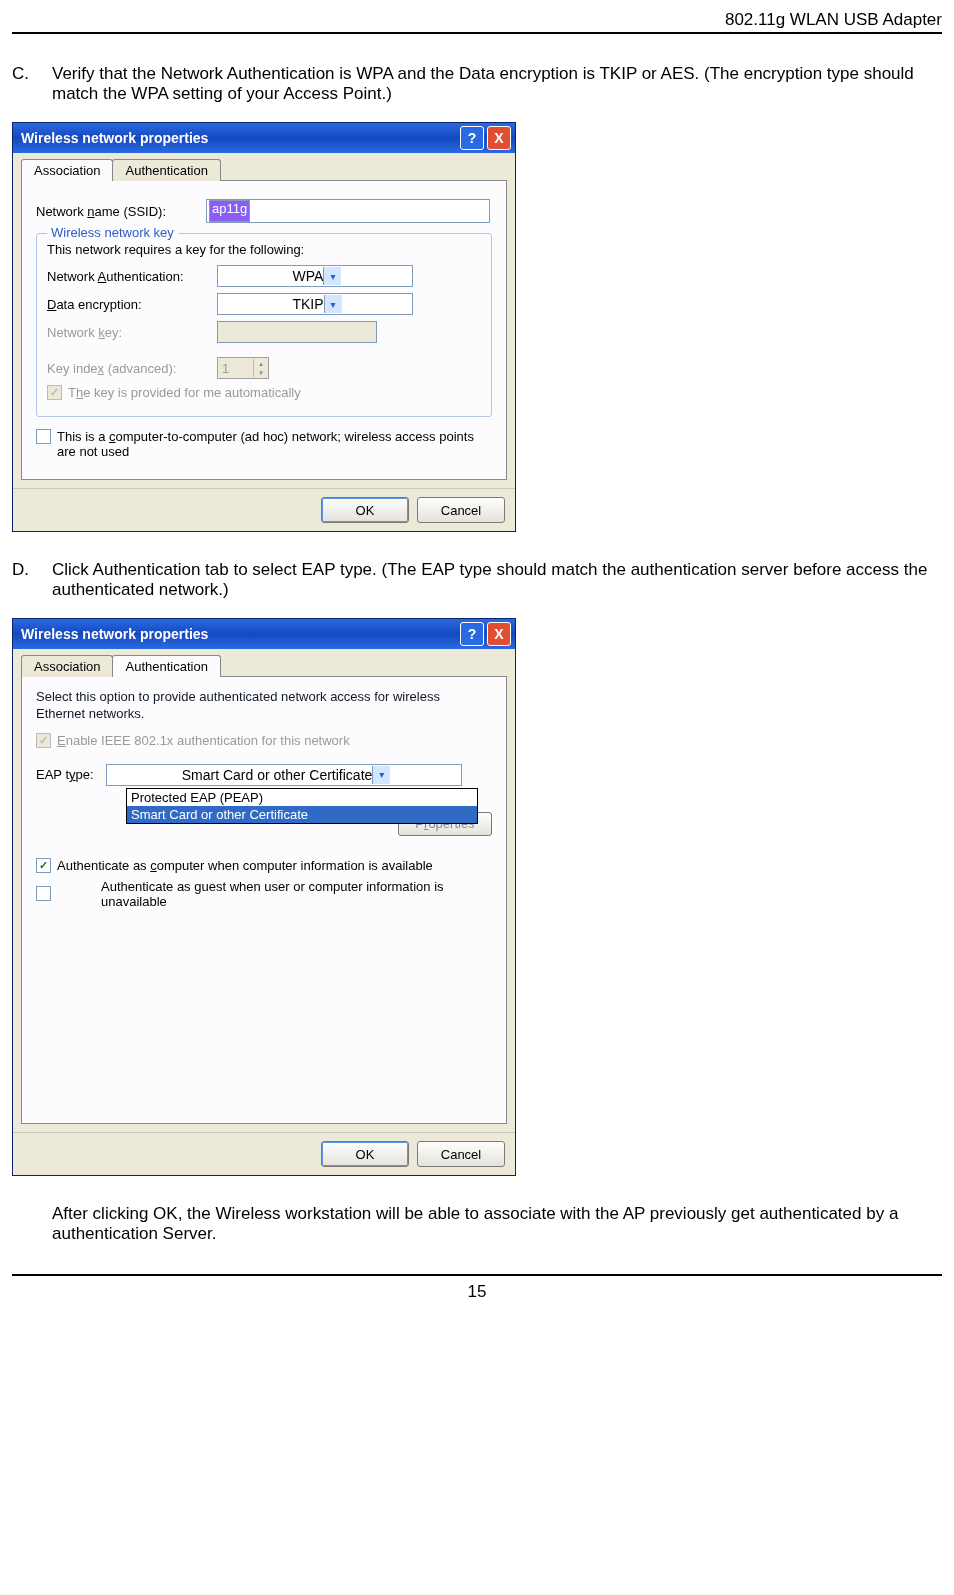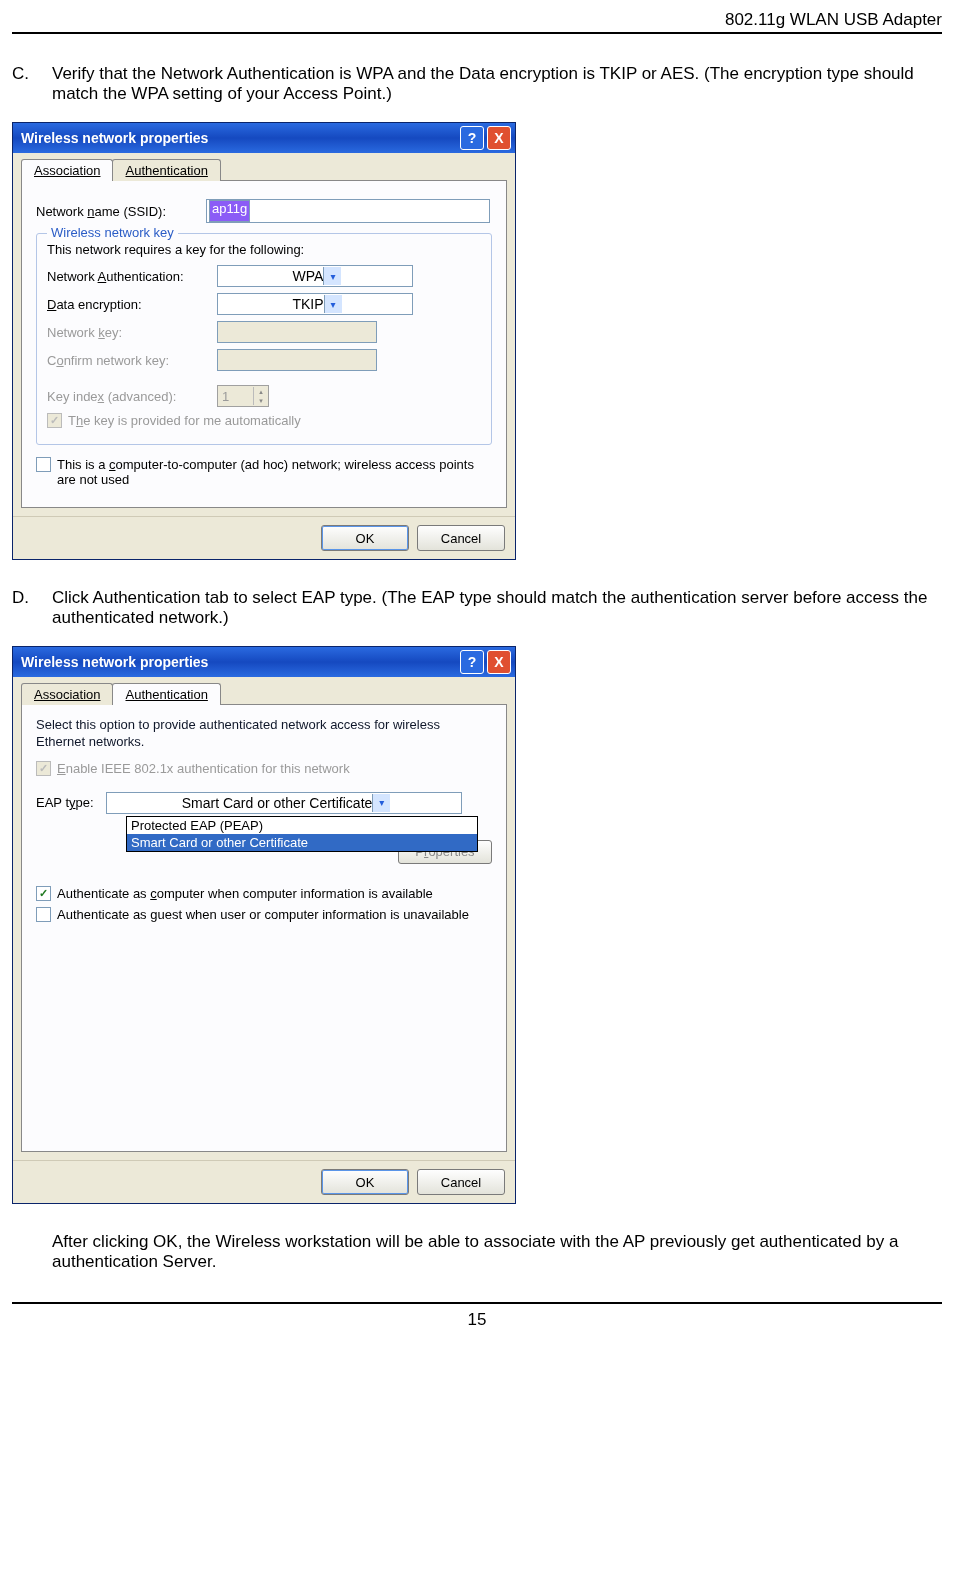--- a/index.html
+++ b/index.html
@@ -61,21 +61,20 @@
   }
   .help-btn { background:#2a6ae0; }
   .close-btn { background:#e05030; }
   .dlg-body {
     padding: 6px 8px 8px 8px;
   }
   .tabs {
     display:flex;
     align-items:flex-end;
     position:relative;
-    text-decoration:underline;
   }
   .tab {
     border:1px solid #888;
     border-bottom:none;
     background:#ece9d8;
     padding:3px 12px;
     font-size:13px;
     border-radius:3px 3px 0 0;
     margin-right:-1px;
   }
@@ -233,24 +232,20 @@
             <div class="combo">
               <span>TKIP</span>
               <span class="arrow">▾</span>
             </div>
           </div>
 
           <div class="row">
             <div class="lbl dis">Network <u>k</u>ey:</div>
             <div class="txt short-field dis" style="background:#ece9d8;"></div>
           </div>
-          <div class="row">
-            <div class="lbl dis">C<u>o</u>nfirm network key:</div>
-            <div class="txt short-field dis" style="background:#ece9d8;"></div>
-          </div>
 
           <div class="row" style="margin-top:14px;">
             <div class="lbl dis">Key inde<u>x</u> (advanced):</div>
             <div class="spin">
               <span>1</span>
               <div class="spin-arrows">
                   <div>▴</div>
                   <div>▾</div>
                 </div>
             </div>
@@ -312,21 +307,21 @@
 
         <div class="props-row">
           <div class="btn small" style="color:#888;">P<u>r</u>operties</div>
         </div>
 
         <div class="row" style="margin-top:22px;align-items:flex-start;">
           <span class="chk">✓</span>
           <span style="font-size:13px;">Authenticate as <u>c</u>omputer when computer information is available</span>
         </div>
 
-        <div class="row" style="margin-top:0;align-items:center;">
+        <div class="row" style="margin-top:0;align-items:center;gap:44px;">
           <span class="chk"></span>
           <span style="font-size:13px;">Authenticate as <u>g</u>uest when user or computer information is unavailable</span>
         </div>
       </div>
     </div>
     <div class="dlg-footer">
       <div class="btn default">OK</div>
       <div class="btn">Cancel</div>
     </div>
   </div>

